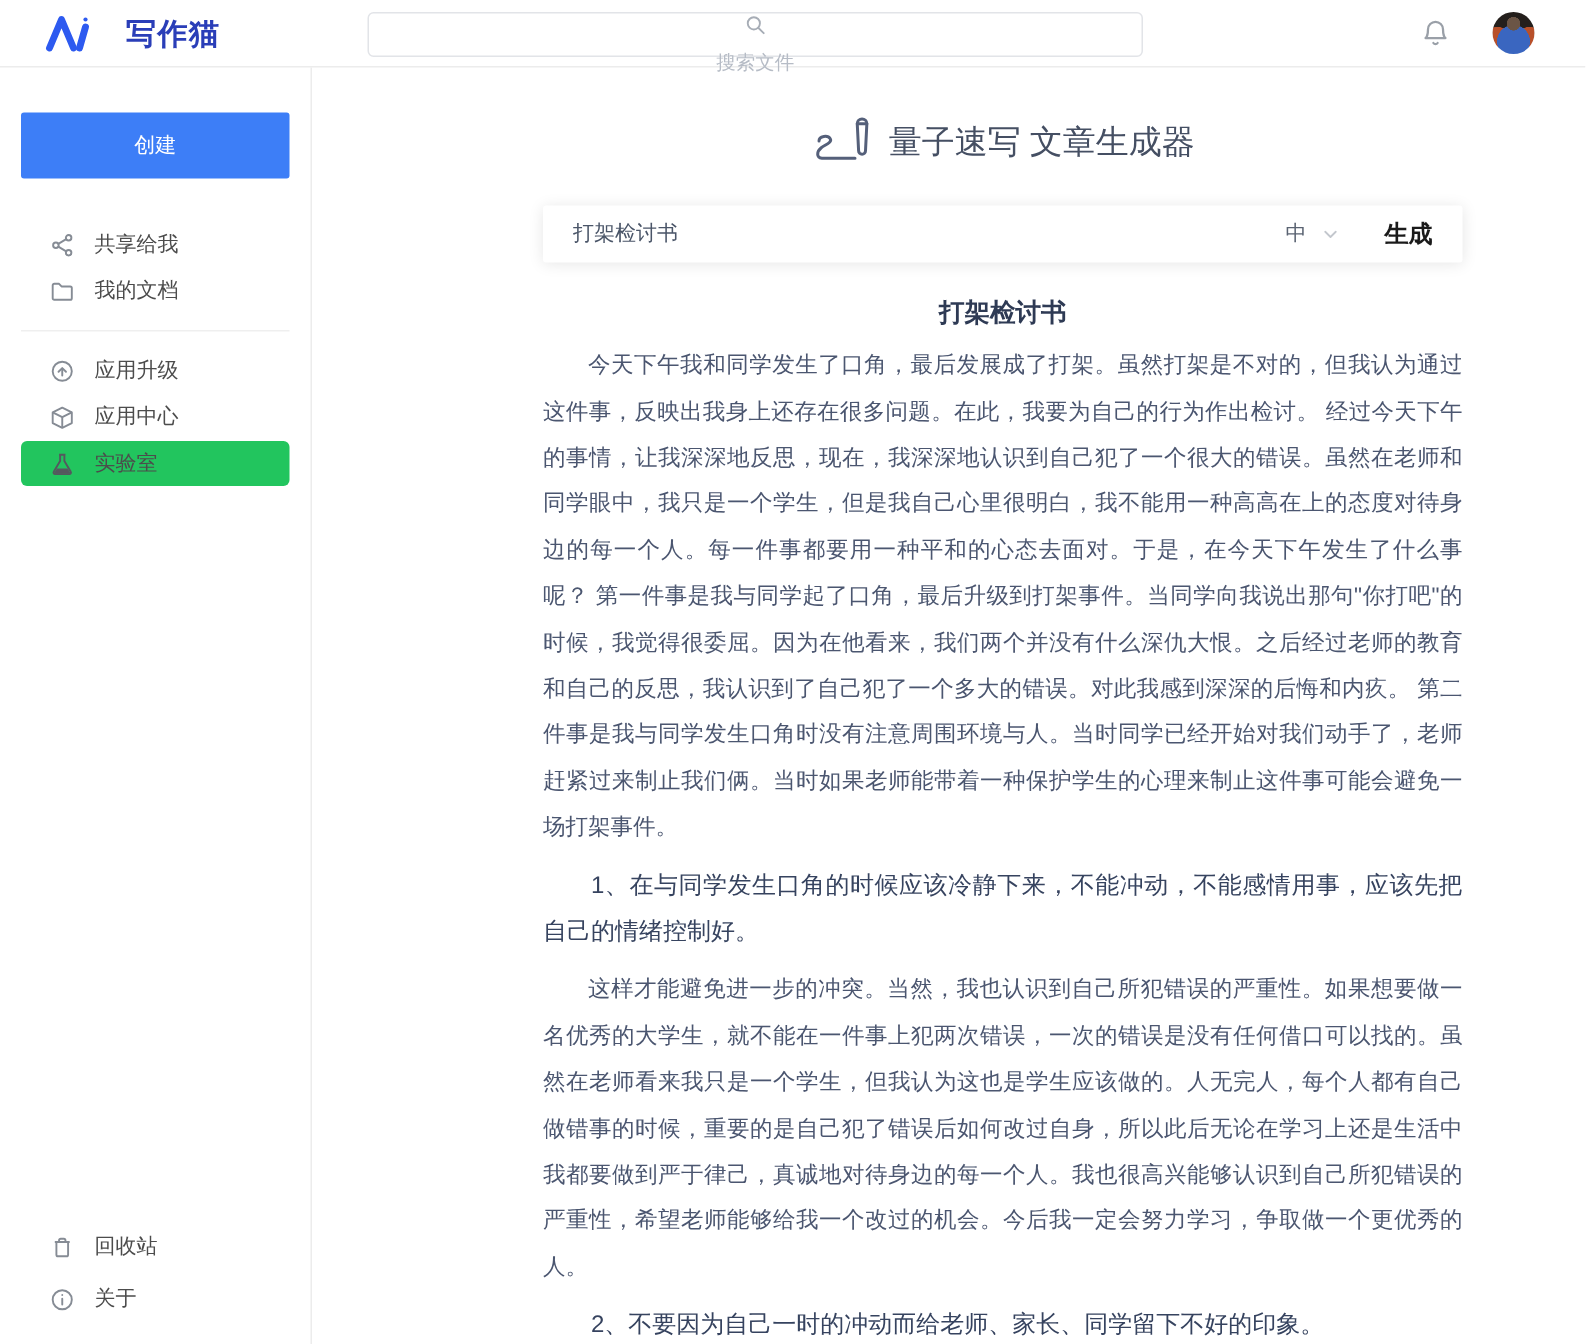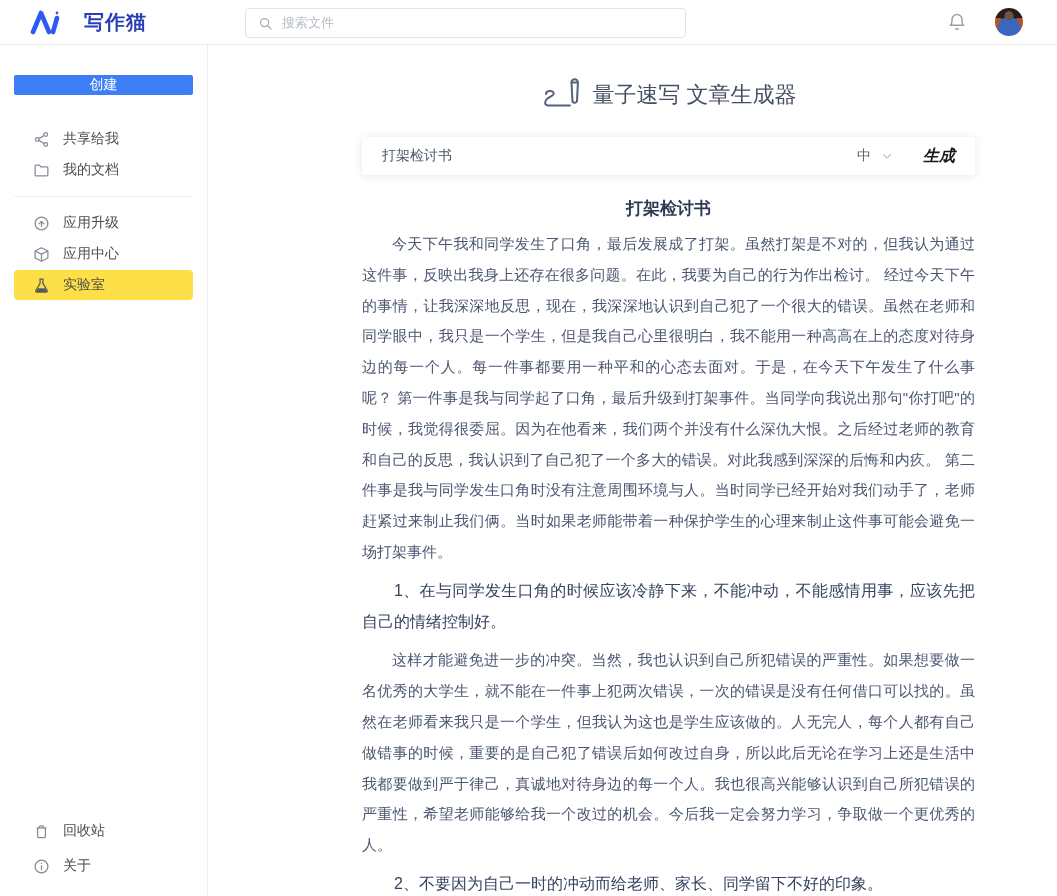--- a/index.html
+++ b/index.html
@@ -4,64 +4,64 @@
 <style>
   * { margin:0; padding:0; box-sizing:border-box; }
   html,body { width:1057px; height:896px; overflow:hidden; background:#fff;
     font-family:"Liberation Sans","DejaVu Sans",sans-serif; }
 
   
   .header { height:45px; display:flex; align-items:center; border-bottom:1px solid #ececec; position:relative; }
   .logo { display:flex; align-items:center; gap:24px; margin-left:30px; }
   .logo-mark { width:30px; height:26px; }
   .brand { font-size:20px; font-weight:bold; color:#2a3eb8; letter-spacing:1px; }
-  .searchbox { position:absolute; left:245px; top:8px; width:441px; height:30px;
+  .searchbox { position:absolute; left:245px; top:8px; width:517px; height:30px;
     border:1px solid #e2e4e8; border-radius:4px; display:flex; align-items:center;
-    padding:0 12px; gap:9px; color:#b6bcc6; font-size:13px; background:#fff; }
+    padding:0 12px; gap:9px; color:#b6bcc6; font-size:13px; background:#fff;flex-direction:column; }
   .searchbox svg { flex:none; }
   .header-right { margin-left:auto; display:flex; align-items:center; gap:28px; margin-right:34px; }
   .bell { color:#9aa0a8; }
   .avatar { width:28px; height:28px; border-radius:50%;
     background:
       radial-gradient(circle at 50% 28%, #6b5546 0 18%, transparent 19%),
       radial-gradient(circle at 50% 70%, #3a66c0 0 45%, transparent 46%),
       radial-gradient(circle at 12% 70%, #b8502a 0 30%, transparent 31%),
       radial-gradient(circle at 88% 70%, #b8502a 0 30%, transparent 31%),
       #241f1c; }
 
   
   .shell { display:flex; height:851px; }
   .sidebar { width:208px; flex:none; border-right:1px solid #ececec; position:relative; padding-top:30px; }
   .main { flex:1; padding-top:24px; }
 
   
-  .create-btn { margin:0 14px; height:20px; background:#3d7ef7; color:#fff; font-size:14px;
+  .create-btn { margin:0 14px; height:44px; background:#3d7ef7; color:#fff; font-size:14px;
     display:flex; align-items:center; justify-content:center; border-radius:2px; cursor:pointer; }
   .nav { margin-top:29px; }
   .nav-item { margin:0 14px 1px 14px; height:30px; display:flex; align-items:center; gap:13px;
     padding-left:19px; font-size:14px; color:#4c4c4c; border-radius:4px; cursor:pointer; }
   .nav-item .ic { color:#868c95; display:flex; }
-  .nav-item.selected { background:#fde047; }
+  .nav-item.selected { background:#22c55e; }
   .nav-item.selected .ic { color:#55585e; }
   .nav-divider { height:1px; background:#efefef; margin:11px 14px 11px 14px; }
   .sidebar-bottom { position:absolute; left:0; right:0; bottom:10px;text-align:right; }
   .sidebar-bottom .nav-item { margin-bottom:5px; }
 
   
   .content { margin-left:154px; width:613px; }
   .gen-title { display:flex; align-items:center; justify-content:center; gap:6px;
     font-size:22px; color:#454f63; height:52px; }
   .gen-title .pen { color:#55607a; }
   .gen-bar { margin-top:16px; height:38px; background:#fff; border-radius:2px;
     box-shadow:0 1px 10px rgba(0,0,0,0.10); display:flex; align-items:center; padding:0 20px; }
   .gen-input { flex:1; border:none; outline:none; font-size:14px; color:#4a5568;
     font-family:inherit; background:transparent; }
   .gen-len { font-size:14px; color:#5a6372; margin-right:10px; }
   .gen-chevron { color:#c3c7cd; margin-right:30px; display:flex; }
-  .gen-go { font-size:16px; font-weight:bold; color:#1a1a1a; cursor:pointer;font-style:italic; }
+  .gen-go { font-size:16px; font-weight:bold; color:#1a1a1a; cursor:pointer; }
 
   
   .article { margin-top:22px; }
   .article h1 { font-size:17px; font-weight:bold; color:#2e3a54; text-align:center; margin-bottom:9px; }
   .article p { font-size:15px; line-height:30.8px; color:#4b5670; text-align:justify;
     text-indent:2em; }
   .article .sec { font-size:16px; font-weight:normal; color:#36435f; line-height:30.8px;
     text-align:justify; text-indent:2em; margin:8px 0; }
 </style>
 </head>

